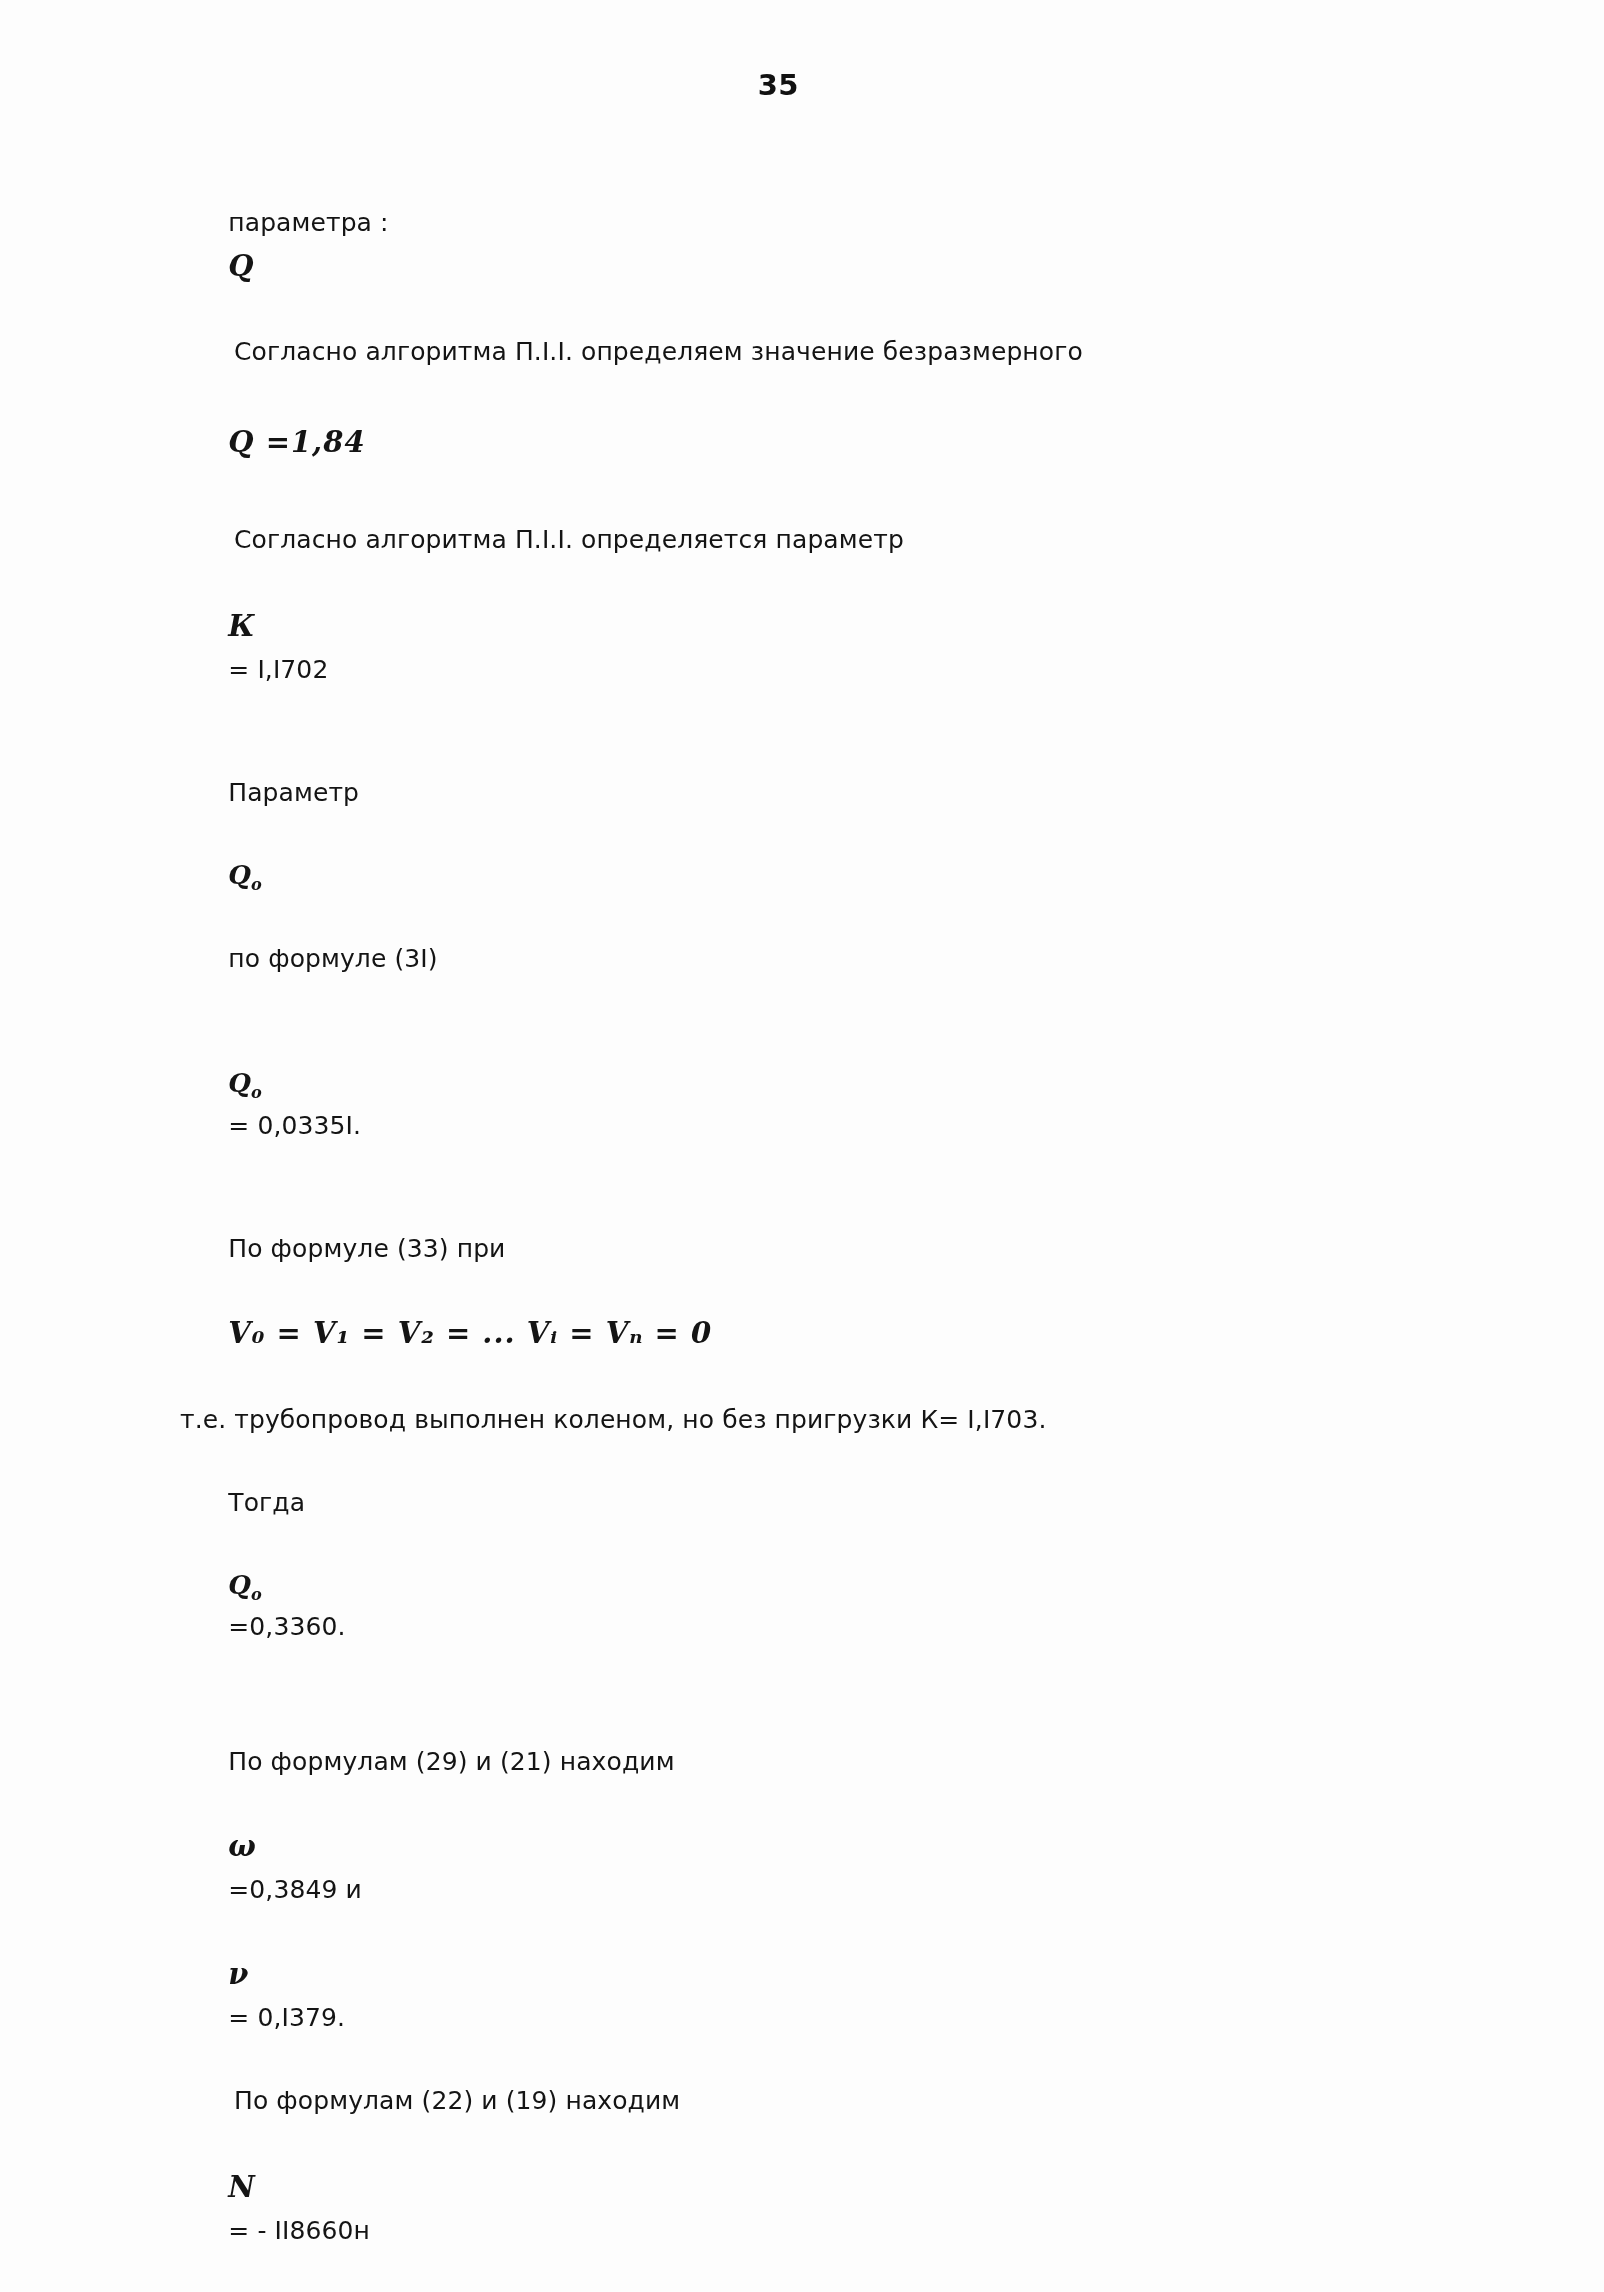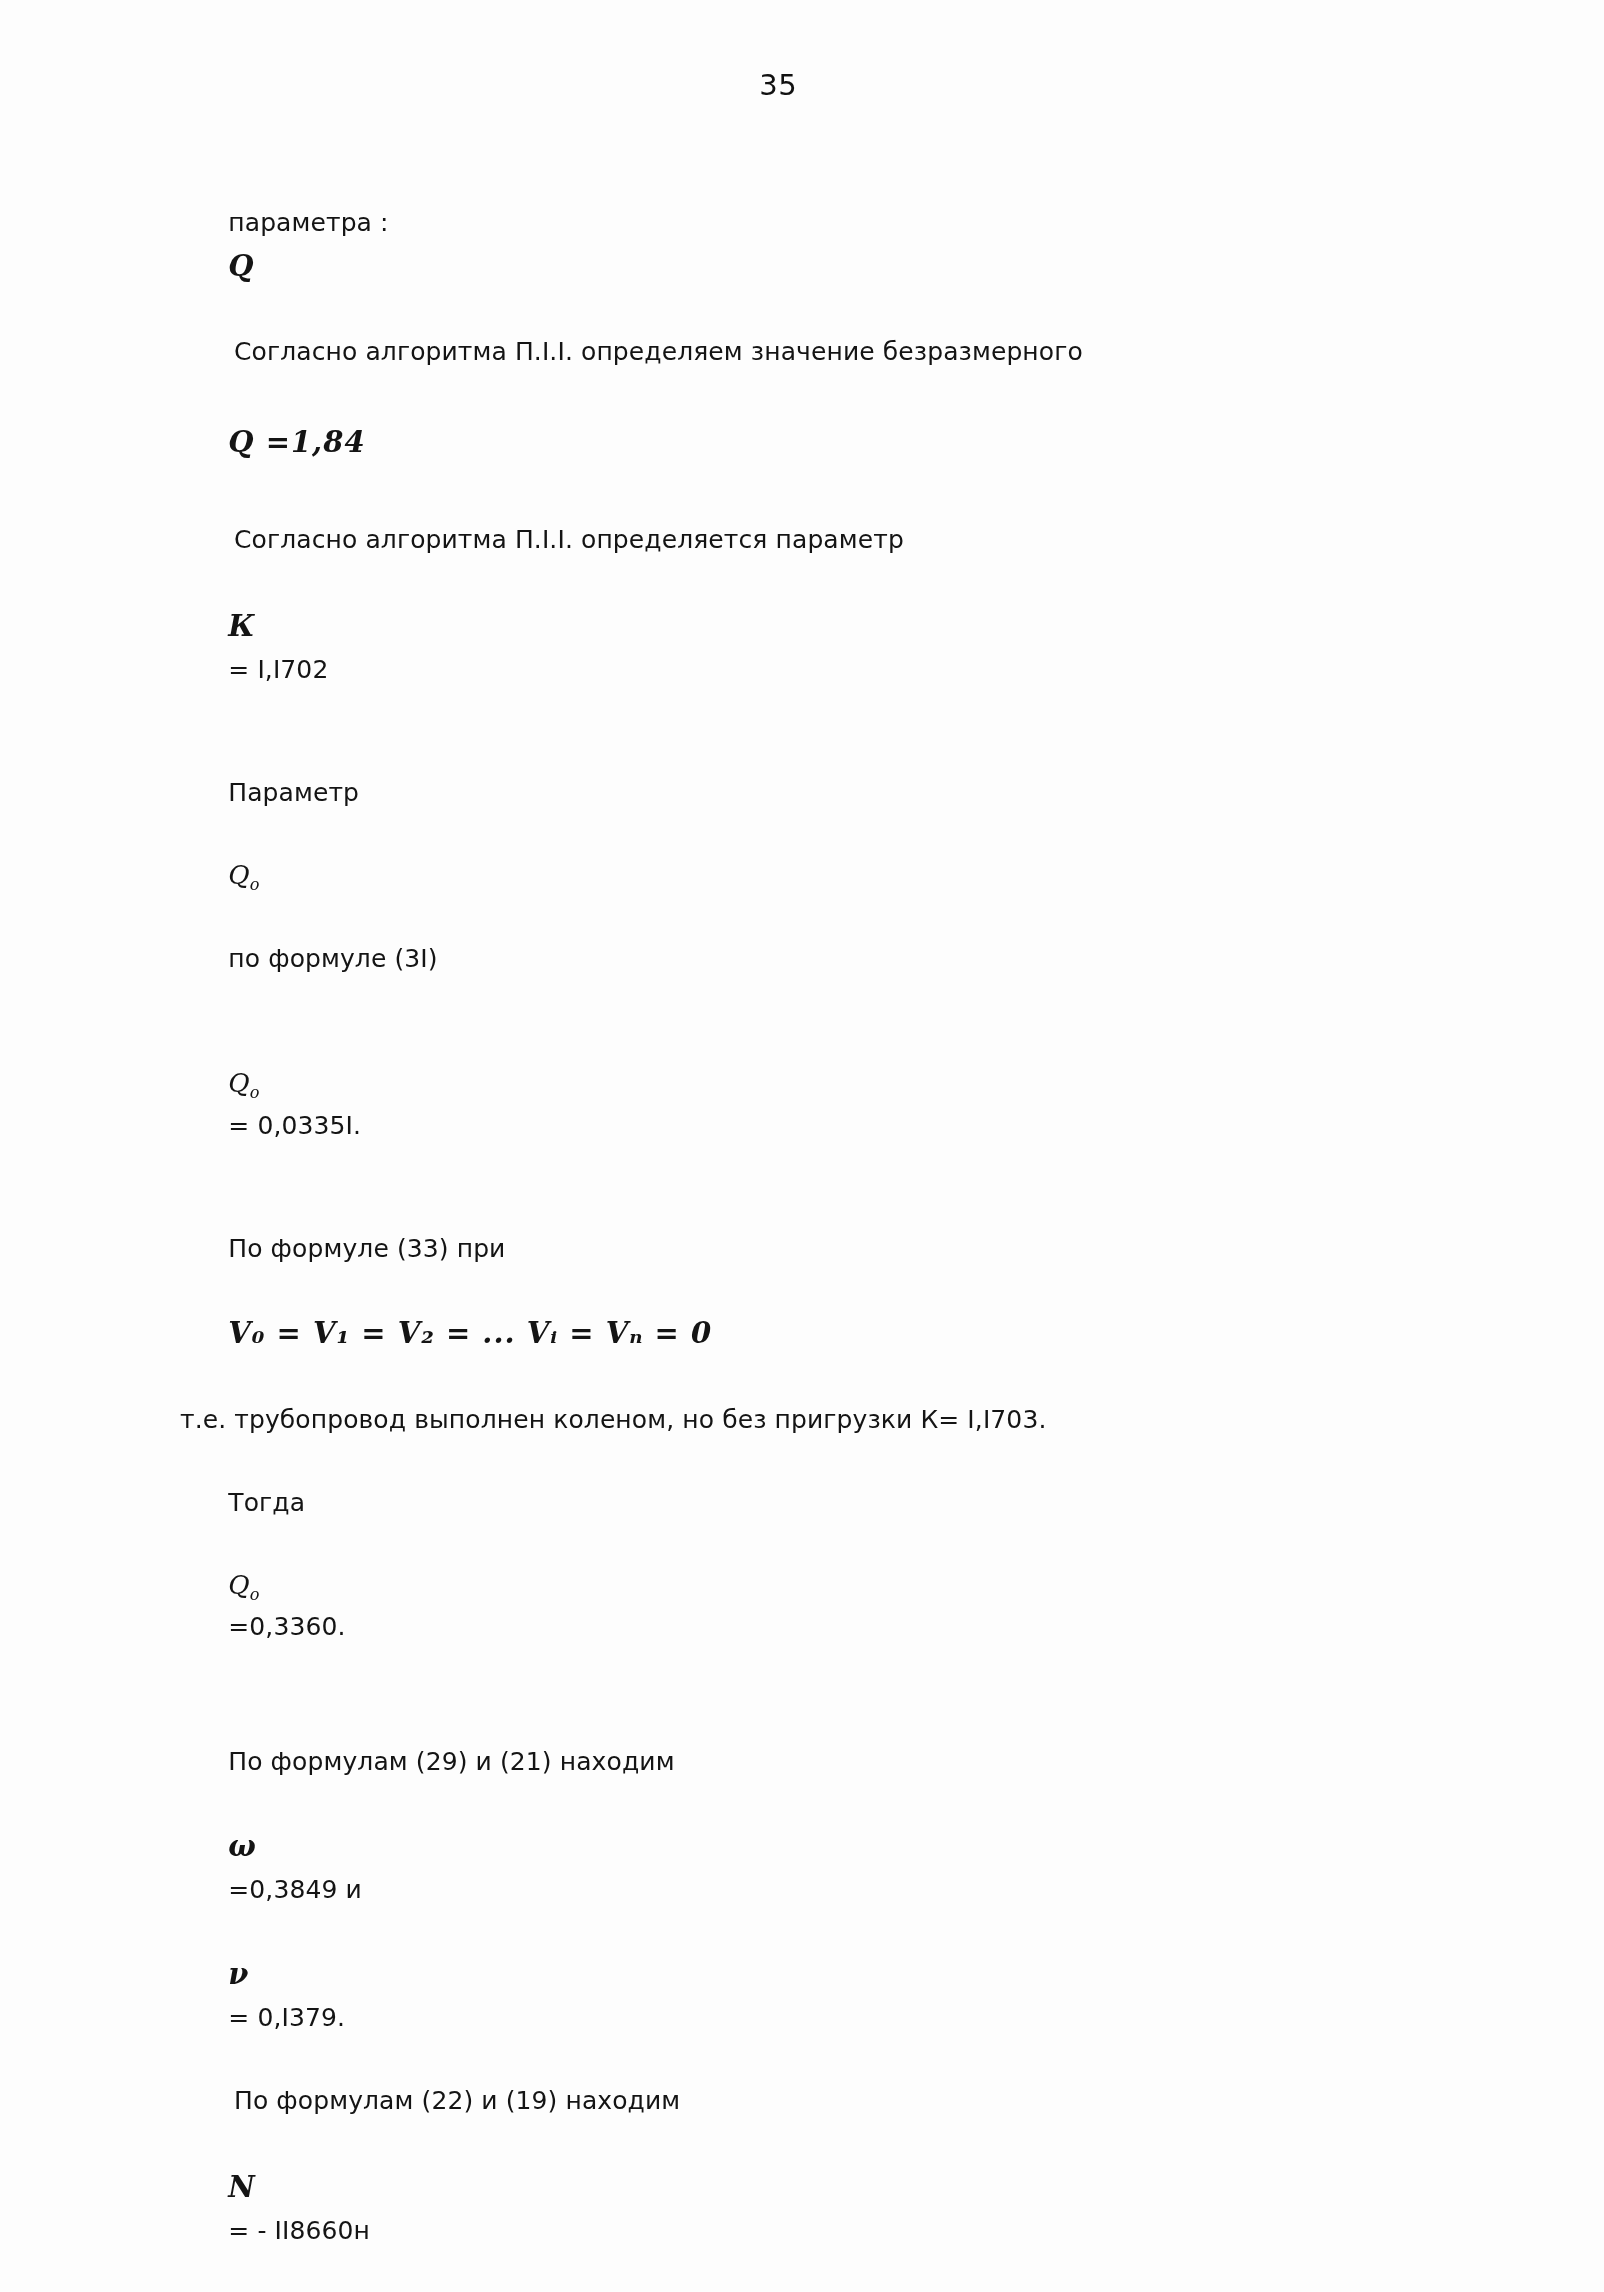--- a/index.html
+++ b/index.html
@@ -20,21 +20,21 @@
     width: 1605px;
     height: 2292px;
     box-sizing: border-box;
     padding: 68px 209px 58px 180px;
     
     background: #fdfdfd;
   }
   .page-number {
     text-align: center;
     font-family: "DejaVu Sans", sans-serif;
-    font-weight: normal;
+    font-weight: bold;
     font-size: 29px;
     letter-spacing: 0.5px;
     margin-left: -19.4px;
     margin-bottom: 60px;
   }
   .body-text {
     font-family: "DejaVu Sans", sans-serif;
     font-size: 25px;
     line-height: 1.62;
     color: #141414;
@@ -55,21 +55,21 @@
   .hand {
     font-family: "DejaVu Serif", serif;
     font-style: italic;
     font-weight: bold;
     font-size: 29px;
     letter-spacing: 1px;
   }
   .hand-sm {
     font-family: "DejaVu Serif", serif;
     font-style: italic;
-    font-weight: normal;
+    font-weight: bold;
     font-size: 26px;
   }
   .sub {
     font-size: 0.62em;
     vertical-align: -0.35em;
     font-style: italic;
   }
   .gap-sm { display: inline-block; width: 13.6px; }
   .gap-md { display: inline-block; width: 33px; }
   .line-spacer { height: 11.6px; }

